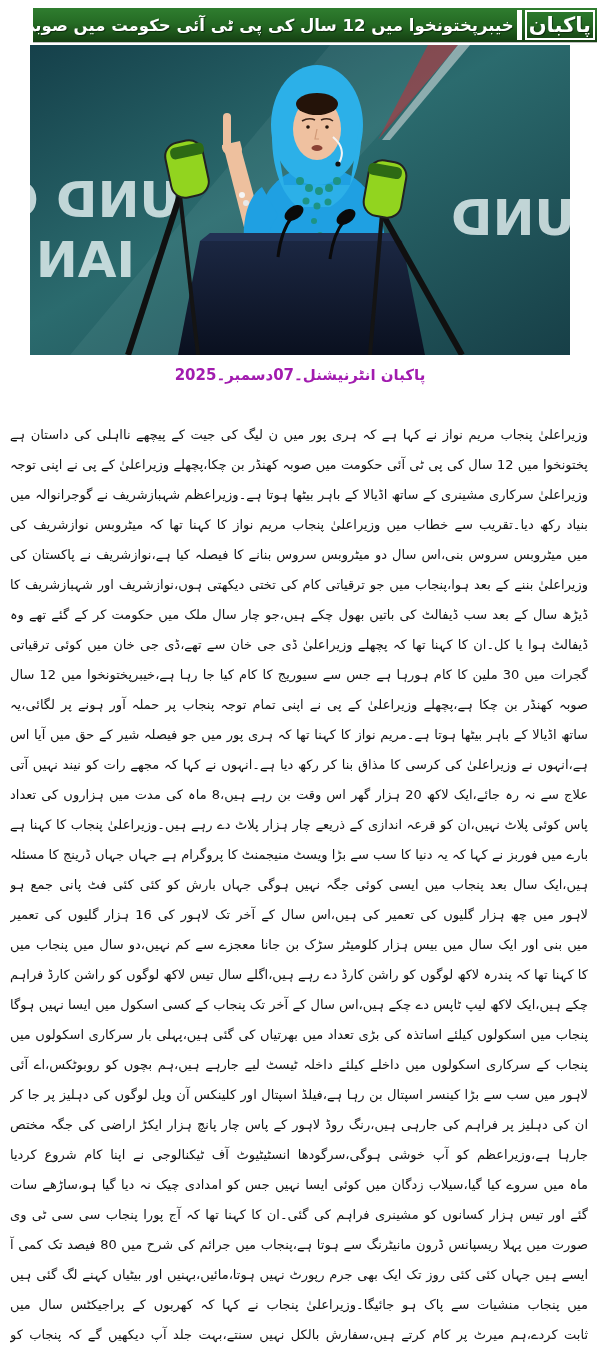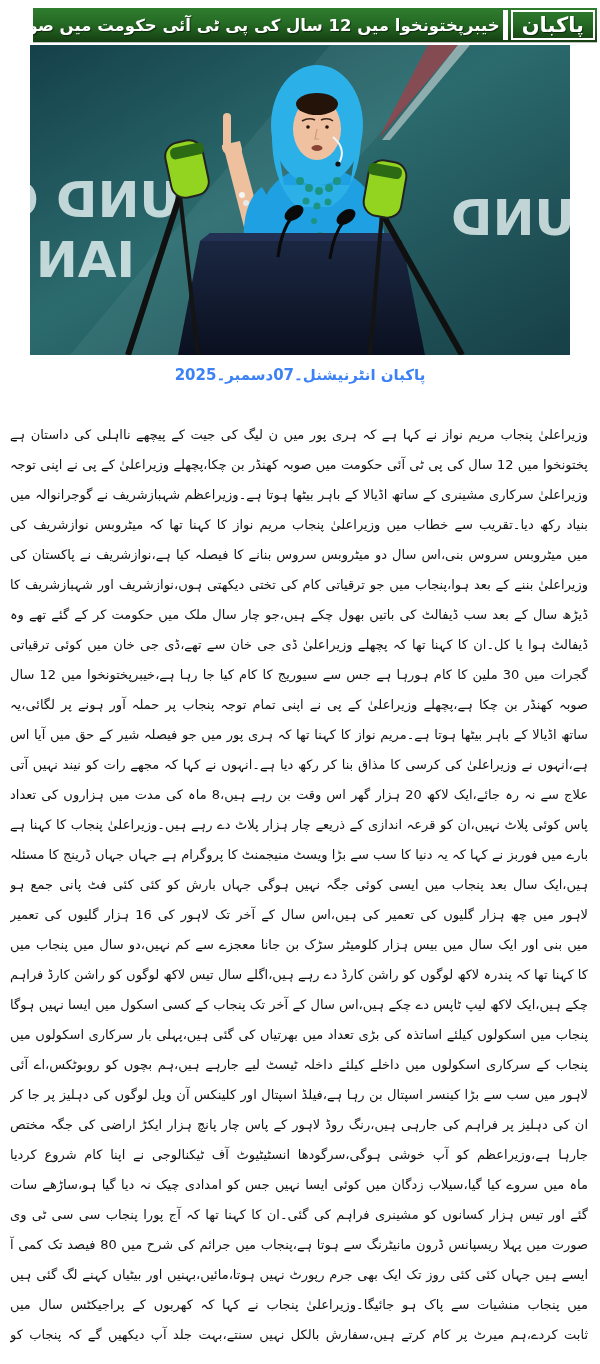--- a/index.html
+++ b/index.html
@@ -14,21 +14,21 @@
   
   .header-bar{
     position:absolute;top:8px;left:33px;right:3px;height:34px;
     background:linear-gradient(180deg,#2f7d2f 0%,#256b24 45%,#153f12 100%);
     display:flex;direction:rtl;align-items:stretch;
     box-shadow:0 1px 0 rgba(0,0,0,0.25);
   }
   .brand-box{
     border:2px solid #ffffff;
     margin:2px 2px 2px 0;
-    padding:0 9px;
+    padding:0 2px;
     display:flex;align-items:center;justify-content:center;
     color:#ffffff;font-weight:bold;font-size:21px;
     white-space:nowrap;
     text-shadow:1px 1px 1px rgba(0,0,0,0.5);
   }
   .bar-divider{
     width:5px;background:#ffffff;margin:2px 3px;
   }
   .bar-headline{
     flex:1;display:flex;align-items:center;
@@ -167,21 +167,21 @@
       </g>
       <g>
         <line x1="352" y1="168" x2="432" y2="310" stroke="#101010" stroke-width="6"></line>
         <line x1="352" y1="168" x2="340" y2="310" stroke="#141414" stroke-width="4"></line>
         <rect x="336" y="116" width="38" height="56" rx="14" transform="rotate(10 355 144)" fill="#92d41f" stroke="#222" stroke-width="2"></rect>
         <rect x="338" y="120" width="34" height="12" rx="5" transform="rotate(10 355 126)" fill="#2d6a14"></rect>
       </g>
     </svg>
   </div>
 
-  <div class="dateline" style="color: #3b82f6;">پاکبان انٹرنیشنل۔07دسمبر۔2025</div>
+  <div class="dateline" style="color: #a21caf;">پاکبان انٹرنیشنل۔07دسمبر۔2025</div>
 
   <div class="article">
       <div class="article-line">وزیراعلیٰ پنجاب مریم نواز نے کہا ہے کہ ہری پور میں ن لیگ کی جیت کے پیچھے نااہلی کی داستان ہے جس کا انجام اب نظر آرہا ہے،خیبر</div>
       <div class="article-line">پختونخوا میں 12 سال کی پی ٹی آئی حکومت میں صوبہ کھنڈر بن چکا،پچھلے وزیراعلیٰ کے پی نے اپنی توجہ پنجاب پر حملہ آور ہونے پر لگائی،نیا</div>
       <div class="article-line">وزیراعلیٰ سرکاری مشینری کے ساتھ اڈیالا کے باہر بیٹھا ہوتا ہے۔وزیراعظم شہبازشریف نے گوجرانوالہ میں ماس ٹرانزٹ منصوبے کا سنگ</div>
       <div class="article-line">بنیاد رکھ دیا۔تقریب سے خطاب میں وزیراعلیٰ پنجاب مریم نواز کا کہنا تھا کہ میٹروبس نوازشریف کی لیگیسی ہے،لاہور،راولپنڈی اور ملتان</div>
       <div class="article-line">میں میٹروبس سروس بنی،اس سال دو میٹروبس سروس بنانے کا فیصلہ کیا ہے،نوازشریف نے پاکستان کی جو خدمت کی ہے اس کا احساس</div>
       <div class="article-line">وزیراعلیٰ بننے کے بعد ہوا،پنجاب میں جو ترقیاتی کام کی تختی دیکھتی ہوں،نوازشریف اور شہبازشریف کا نام ہوتا ہے۔انہوں نے کہا کہ</div>
       <div class="article-line">ڈیڑھ سال کے بعد سب ڈیفالٹ کی باتیں بھول چکے ہیں،جو چار سال ملک میں حکومت کر کے گئے تھے وہ شادیانے بجا رہے تھے کہ ملک آج</div>
       <div class="article-line">ڈیفالٹ ہوا یا کل۔ان کا کہنا تھا کہ پچھلے وزیراعلیٰ ڈی جی خان سے تھے،ڈی جی خان میں کوئی ترقیاتی کام ڈھونڈتی رہی،کچھ نہیں ملا،آج</div>

